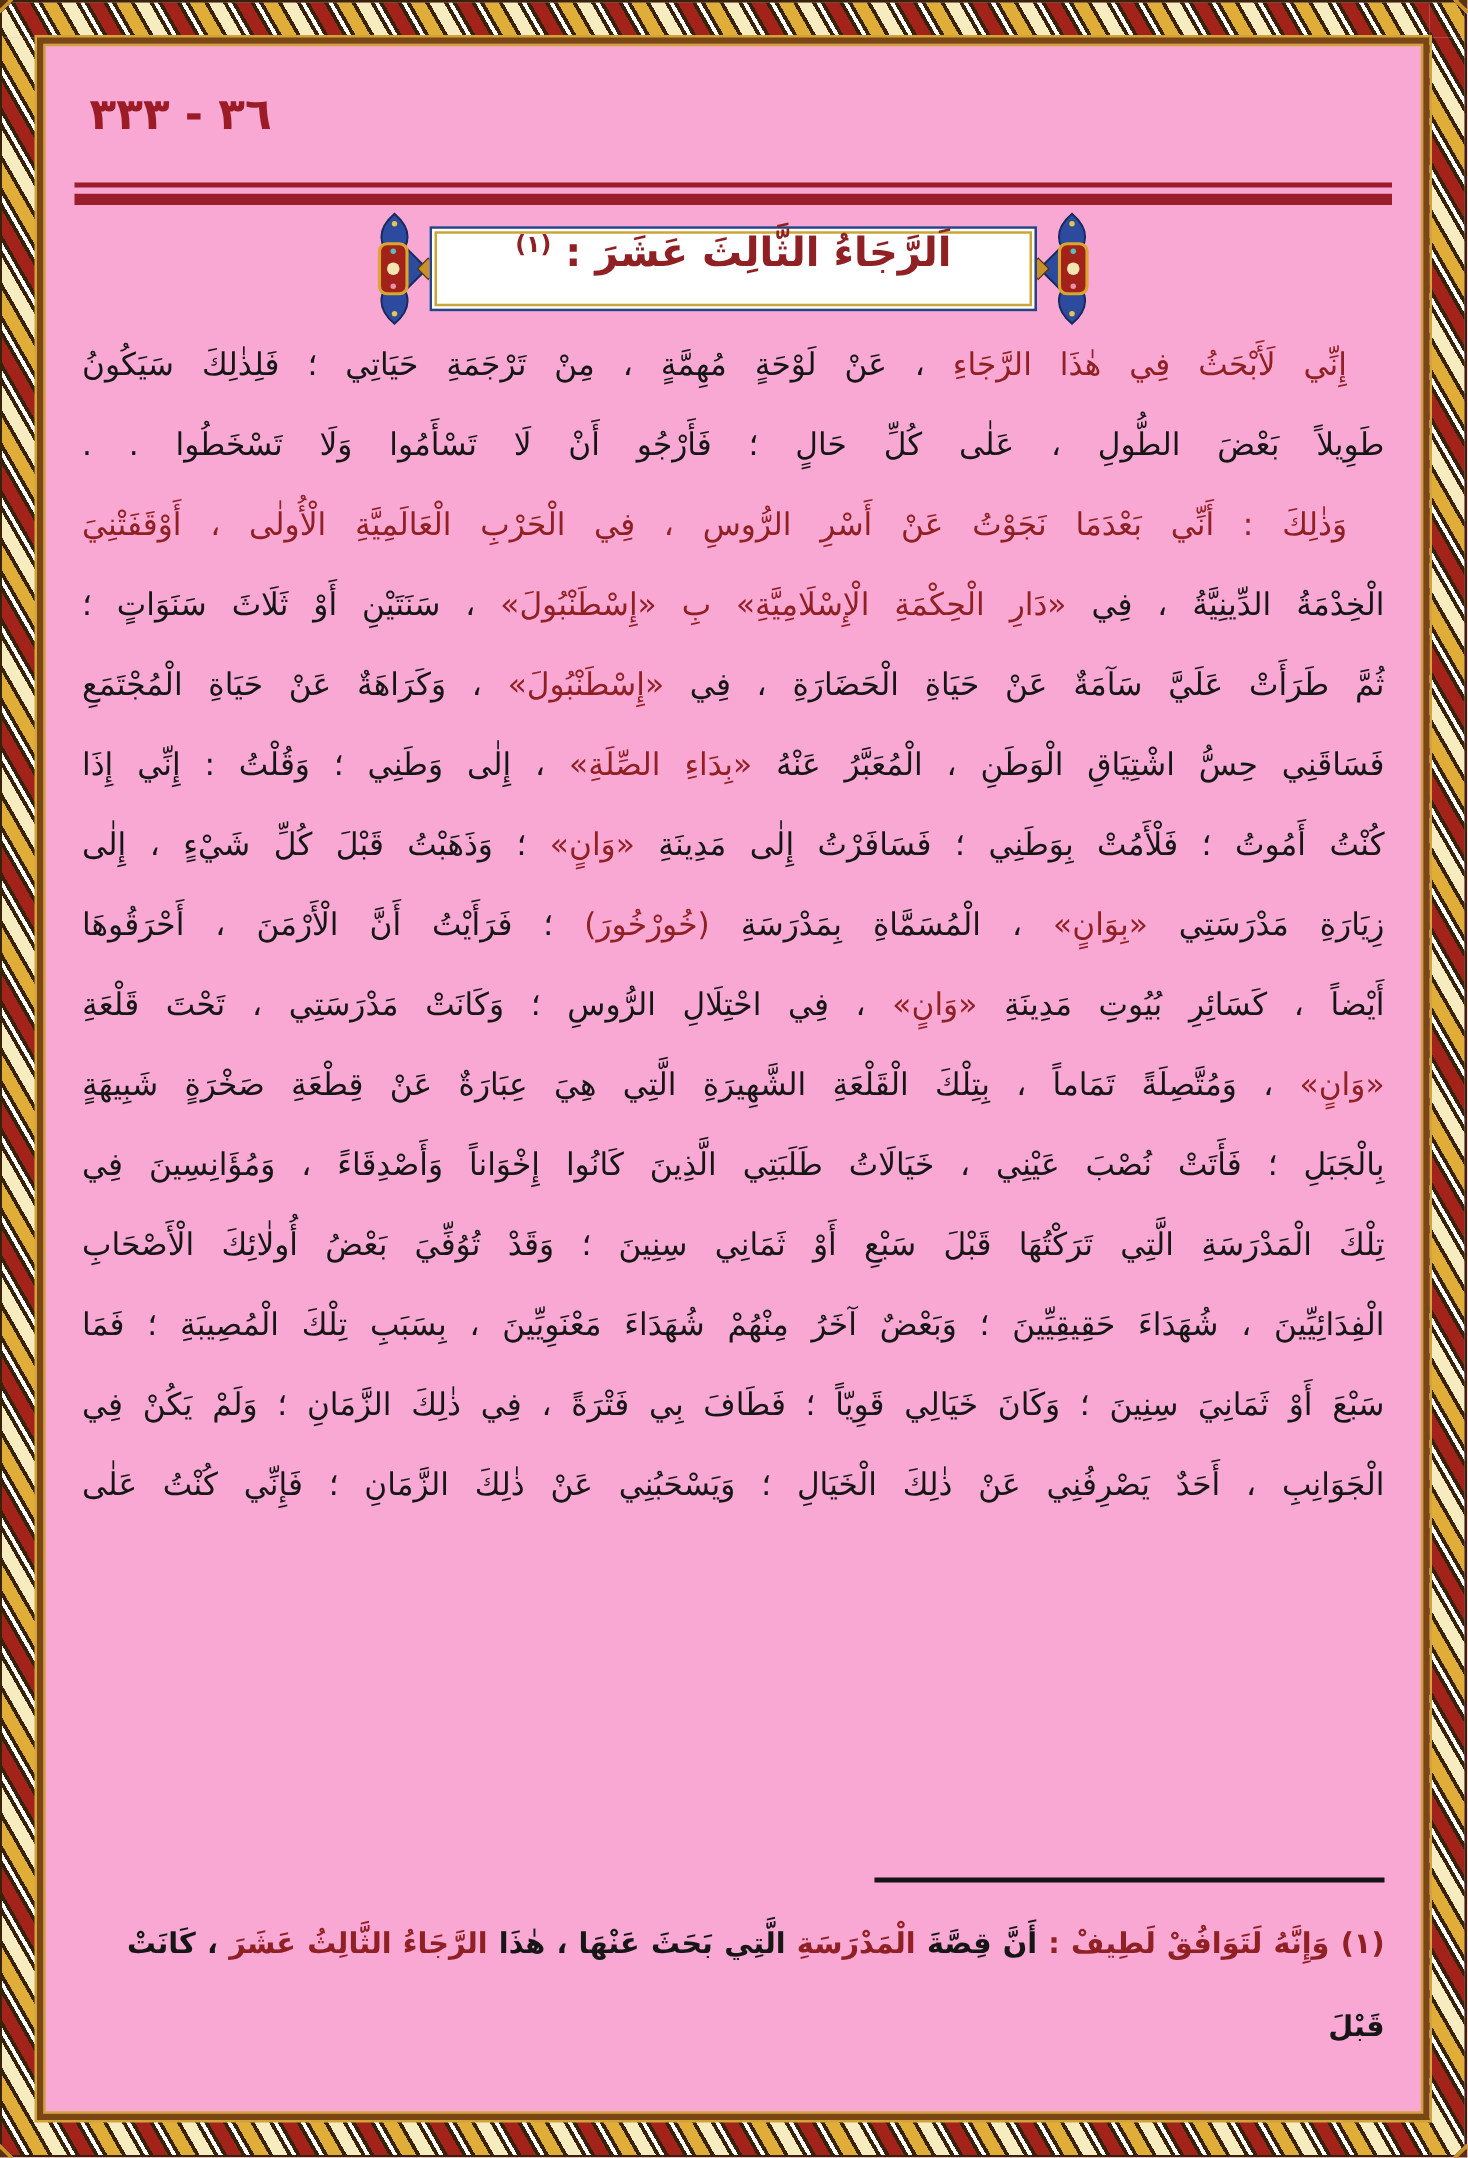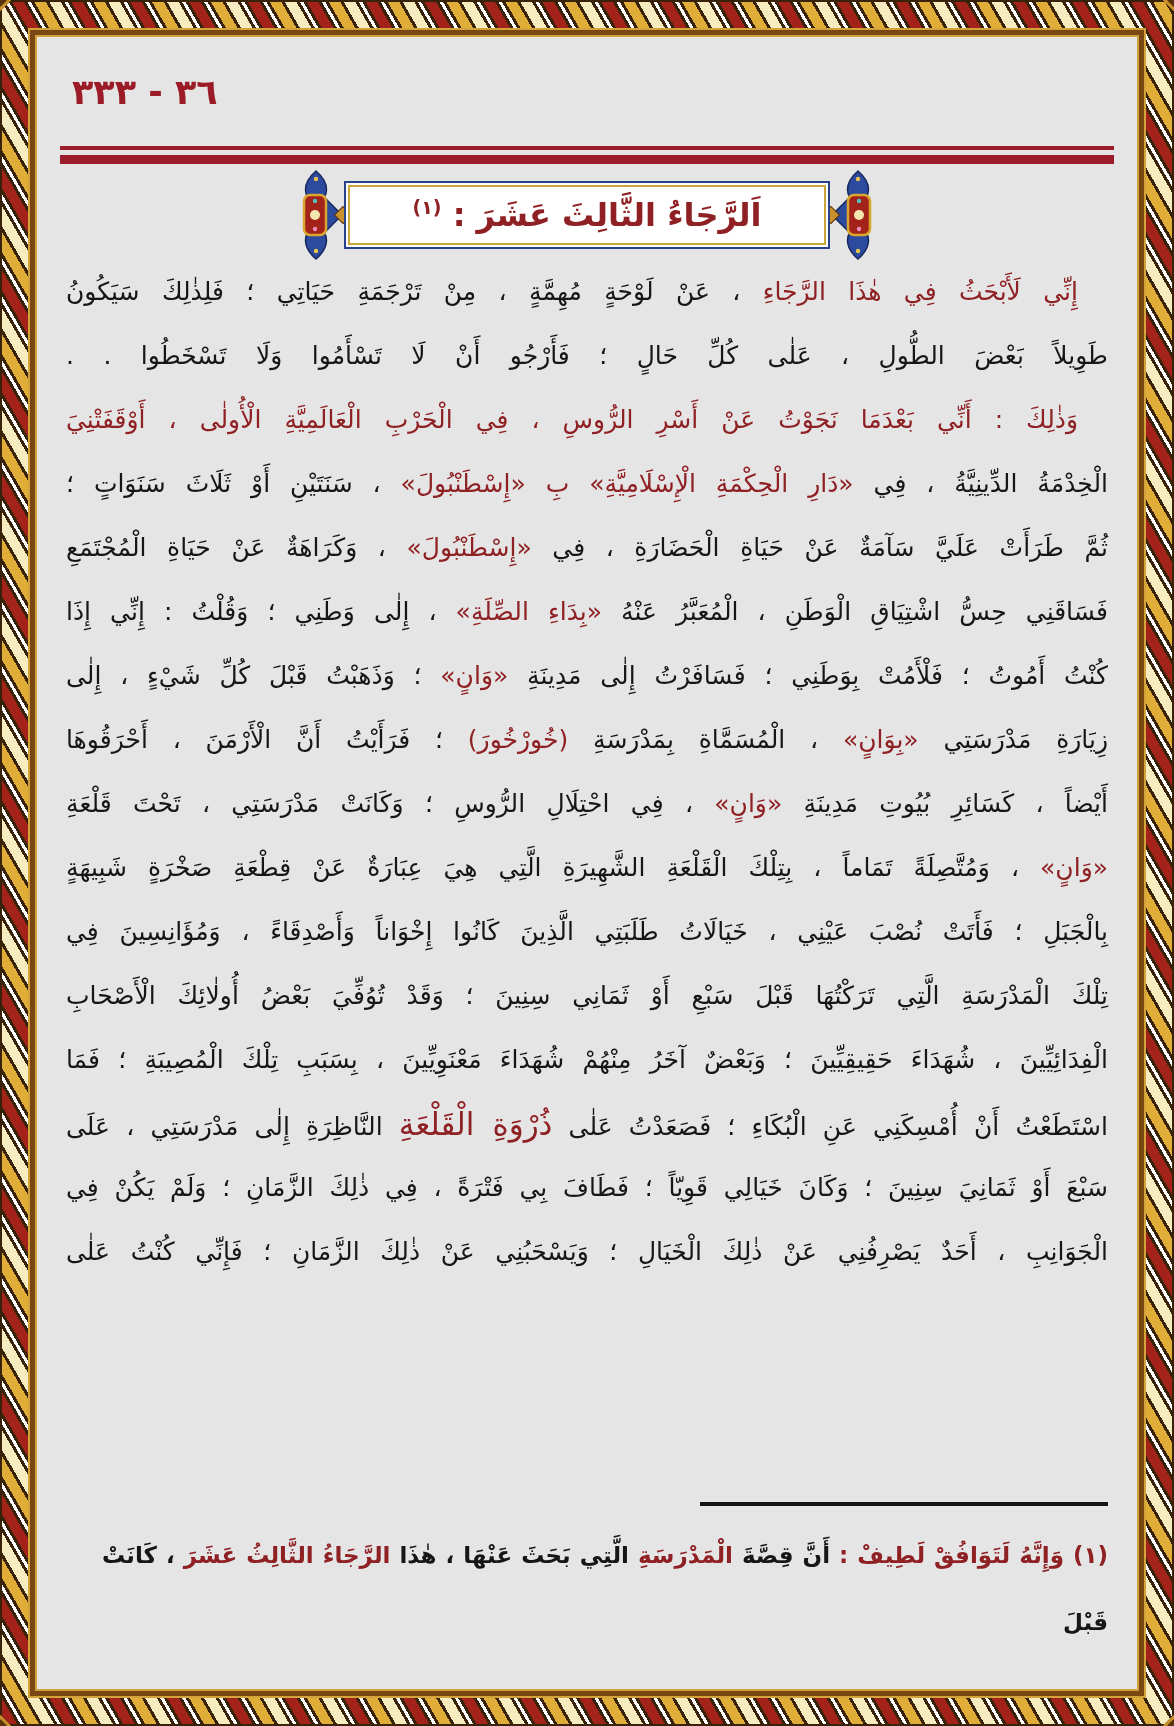--- a/index.html
+++ b/index.html
@@ -1,17 +1,17 @@
 <!DOCTYPE html>
 <html lang="ar" dir="rtl"><head>
 <meta charset="utf-8">
 <style>
   html,body{margin:0;padding:0;background:#ffffff;}
   .page{
-    position:relative; width:1174px; height:1726px; background:#e5e5e5;
+    position:relative; width:1174px; height:1726px; background:#f9a8d4;
     overflow:hidden; font-family:"DejaVu Sans", sans-serif;
     direction:rtl;
   }
   
   .frame-outerline{position:absolute; inset:0; border:2px solid #38230a; pointer-events:none;}
   .frame-band{
     position:absolute; inset:2px; pointer-events:none;
     border:28px solid transparent;
     border-image: repeating-linear-gradient(60deg,
       #38230a 0 3px, #a3231a 3px 13px, #38230a 13px 16px,
@@ -46,21 +46,21 @@
   
   .titlebox-wrap{
     position:absolute; top:172px; left:0; right:0;
     display:flex; justify-content:center; align-items:center; height:86px;
   }
   .titlebox{
     position:relative; z-index:2;
     min-width:430px; height:64px; background:#ffffff;
     border:2px solid #27418a;
     box-shadow: inset 0 0 0 2px #ffffff, inset 0 0 0 4px #caa63a;
-    display:flex; align-items:center; justify-content:center;
+    display:flex; align-items:flex-start; justify-content:center;
     padding:0 26px;
   }
   .titlebox-text{font-size:32px; font-weight:bold; color:#8f2023; white-space:nowrap;}
   .titlebox-ref{font-size:19px; vertical-align:super; font-weight:bold; color:#8f2023;}
   .ornament{flex:0 0 auto; width:64px; height:92px; position:relative; z-index:1;}
   .ornament.left svg{transform:scaleX(-1);}
   .ornament.right{margin-left:-6px;}
   .ornament.left{margin-right:-6px;}
 
   
@@ -152,21 +152,20 @@
       <div class="tline"><span class="ink">الْخِدْمَةُ الدِّينِيَّةُ ، فِي </span><span class="red">«دَارِ الْحِكْمَةِ الْإِسْلَامِيَّةِ» بِ «إِسْطَنْبُولَ»</span><span class="ink"> ، سَنَتَيْنِ أَوْ ثَلَاثَ سَنَوَاتٍ ؛</span></div>
       <div class="tline"><span class="ink">ثُمَّ طَرَأَتْ عَلَيَّ سَآمَةٌ عَنْ حَيَاةِ الْحَضَارَةِ ، فِي </span><span class="red">«إِسْطَنْبُولَ»</span><span class="ink"> ، وَكَرَاهَةٌ عَنْ حَيَاةِ الْمُجْتَمَعِ</span></div>
       <div class="tline"><span class="ink">فَسَاقَنِي حِسُّ اشْتِيَاقِ الْوَطَنِ ، الْمُعَبَّرُ عَنْهُ </span><span class="red">«بِدَاءِ الصِّلَةِ»</span><span class="ink"> ، إِلٰى وَطَنِي ؛ وَقُلْتُ : إِنِّي إِذَا</span></div>
       <div class="tline"><span class="ink">كُنْتُ أَمُوتُ ؛ فَلْأَمُتْ بِوَطَنِي ؛ فَسَافَرْتُ إِلٰى مَدِينَةِ </span><span class="red">«وَانٍ»</span><span class="ink"> ؛ وَذَهَبْتُ قَبْلَ كُلِّ شَيْءٍ ، إِلٰى</span></div>
       <div class="tline"><span class="ink">زِيَارَةِ مَدْرَسَتِي </span><span class="red">«بِوَانٍ»</span><span class="ink"> ، الْمُسَمَّاةِ بِمَدْرَسَةِ </span><span class="red">(خُورْخُورَ)</span><span class="ink"> ؛ فَرَأَيْتُ أَنَّ الْأَرْمَنَ ، أَحْرَقُوهَا</span></div>
       <div class="tline"><span class="ink">أَيْضاً ، كَسَائِرِ بُيُوتِ مَدِينَةِ </span><span class="red">«وَانٍ»</span><span class="ink"> ، فِي احْتِلَالِ الرُّوسِ ؛ وَكَانَتْ مَدْرَسَتِي ، تَحْتَ قَلْعَةِ</span></div>
       <div class="tline"><span class="red">«وَانٍ»</span><span class="ink"> ، وَمُتَّصِلَةً تَمَاماً ، بِتِلْكَ الْقَلْعَةِ الشَّهِيرَةِ الَّتِي هِيَ عِبَارَةٌ عَنْ قِطْعَةِ صَخْرَةٍ شَبِيهَةٍ</span></div>
       <div class="tline"><span class="ink">بِالْجَبَلِ ؛ فَأَتَتْ نُصْبَ عَيْنِي ، خَيَالَاتُ طَلَبَتِي الَّذِينَ كَانُوا إِخْوَاناً وَأَصْدِقَاءً ، وَمُؤَانِسِينَ فِي</span></div>
       <div class="tline"><span class="ink">تِلْكَ الْمَدْرَسَةِ الَّتِي تَرَكْتُهَا قَبْلَ سَبْعِ أَوْ ثَمَانِي سِنِينَ ؛ وَقَدْ تُوُفِّيَ بَعْضُ أُولٰائِكَ الْأَصْحَابِ</span></div>
       <div class="tline"><span class="ink">الْفِدَائِيِّينَ ، شُهَدَاءَ حَقِيقِيِّينَ ؛ وَبَعْضٌ آخَرُ مِنْهُمْ شُهَدَاءَ مَعْنَوِيِّينَ ، بِسَبَبِ تِلْكَ الْمُصِيبَةِ ؛ فَمَا</span></div>
-      <div class="tline"><span class="ink">اسْتَطَعْتُ أَنْ أُمْسِكَنِي عَنِ الْبُكَاءِ ؛ فَصَعَدْتُ عَلٰى </span><span class="em">ذُرْوَةِ الْقَلْعَةِ</span><span class="ink"> النَّاظِرَةِ إِلٰى مَدْرَسَتِي ، عَلَى</span></div>
       <div class="tline"><span class="ink">سَبْعَ أَوْ ثَمَانِيَ سِنِينَ ؛ وَكَانَ خَيَالِي قَوِيّاً ؛ فَطَافَ بِي فَتْرَةً ، فِي ذٰلِكَ الزَّمَانِ ؛ وَلَمْ يَكُنْ فِي</span></div>
       <div class="tline"><span class="ink">الْجَوَانِبِ ، أَحَدٌ يَصْرِفُنِي عَنْ ذٰلِكَ الْخَيَالِ ؛ وَيَسْحَبُنِي عَنْ ذٰلِكَ الزَّمَانِ ؛ فَإِنِّي كُنْتُ عَلٰى</span></div>
     </div>
 
   <div class="footnote-sep"></div>
   <div class="footnote" id="footnote-lines">
       <div class="tline"><span class="red">(١) وَإِنَّهُ لَتَوَافُقْ لَطِيفْ : </span><span class="ink">أَنَّ قِصَّةَ </span><span class="red">الْمَدْرَسَةِ</span><span class="ink"> الَّتِي بَحَثَ عَنْهَا ، هٰذَا </span><span class="red">الرَّجَاءُ الثَّالِثُ عَشَرَ</span><span class="ink"> ، كَانَتْ قَبْلَ</span></div>
     </div>
 
 </div>

